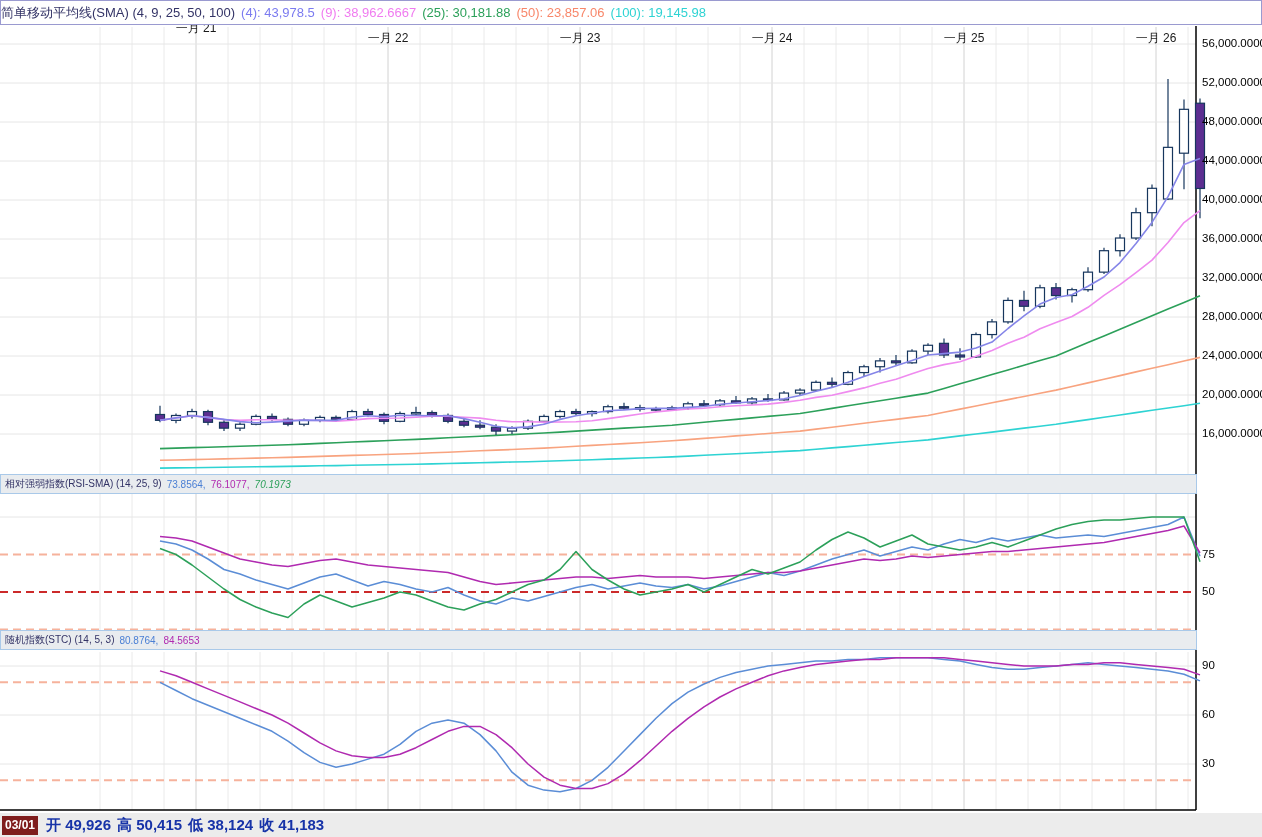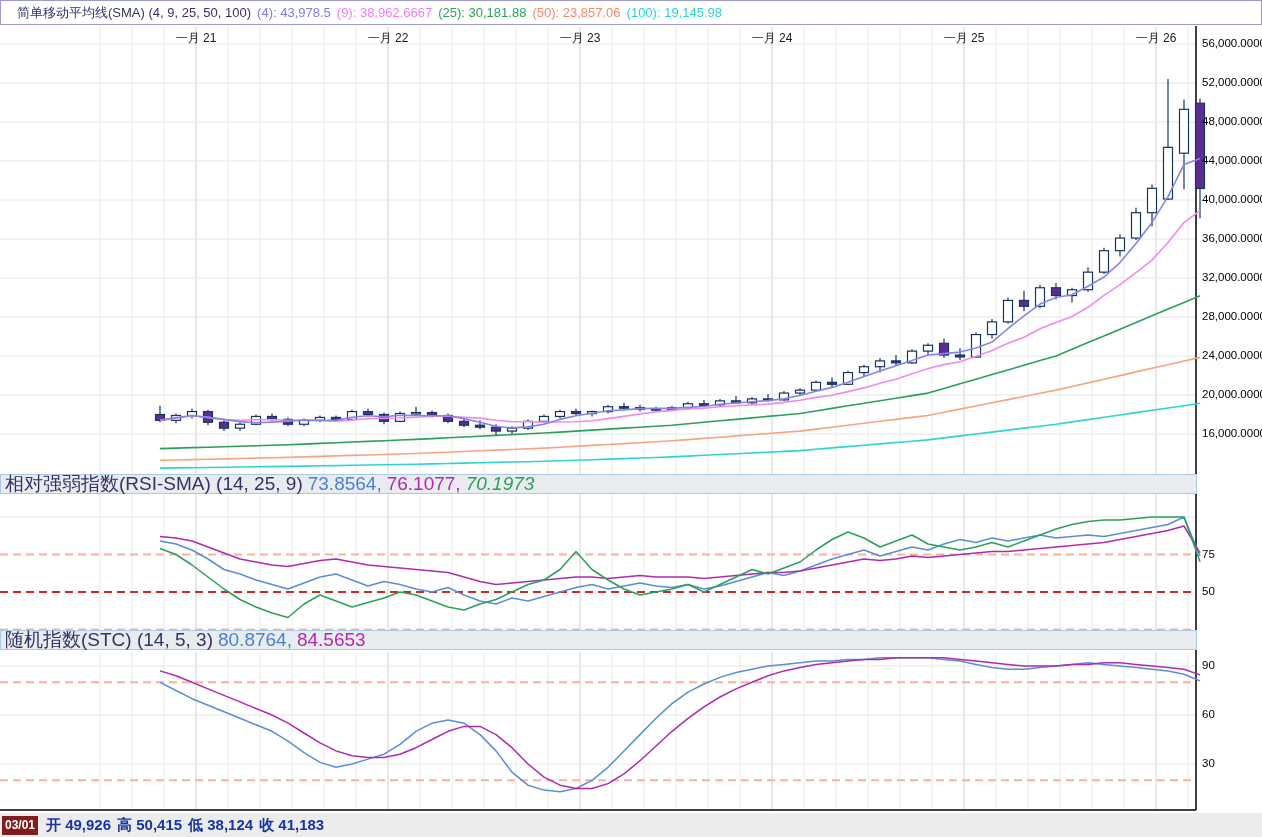--- a/index.html
+++ b/index.html
@@ -2,29 +2,29 @@
 <html><head>
 <meta charset="utf-8">
 <style>
   * { margin:0; padding:0; box-sizing:border-box; }
   html,body { background:#ffffff; font-family:"Liberation Sans", sans-serif; }
   #screen { position:relative; width:1262px; height:837px; background:#ffffff; overflow:hidden; }
   #chart-svg { position:absolute; left:0; top:0; }
   .titlebar {
     position:absolute; left:0; top:0; width:1262px; height:25px;
     background:#ffffff; border:1px solid #9a9ad0;
-    display:flex; align-items:center; padding-left:16px;
+    display:flex; align-items:center; padding-left:0;
     font-size:13px; color:#333366; white-space:nowrap; z-index:5;
   }
   .titlebar .seg { margin-left:6px;margin-top:12px; }
   .panel-header {
     position:absolute; left:0; width:1197px; height:20px;
     background:#e9ecef; border:1px solid #a9c9e9;
     display:flex; align-items:center; padding-left:4px;
-    font-size:19px; color:#333366; white-space:nowrap; z-index:5;
+    font-size:10px; color:#333366; white-space:nowrap; z-index:5;
   }
   .panel-header .seg { margin-left:5px; }
   .xlabel { position:absolute; width:90px; text-align:center; font-size:12px; color:#1a1a1a; z-index:3; }
   .ylabel { position:absolute; left:1202px; width:60px; font-size:11.5px; color:#000000; z-index:3; }
   .status-bar {
     position:absolute; left:0; top:813px; width:1262px; height:24px;
     background:#ececec; display:flex; align-items:center; z-index:5;
   }
   .status-badge {
     margin-left:2px; width:36px; height:19px; background:#7f1d1d; color:#ffffff;
@@ -309,21 +309,21 @@
       <polyline points="160.0,682.3 176.0,690.5 192.0,698.7 208.0,705.2 224.0,711.7 240.0,718.3 256.0,724.8 272.0,731.3 288.0,741.1 304.0,752.6 320.0,762.4 336.0,767.3 352.0,764.0 368.0,759.1 384.0,754.2 400.0,744.4 416.0,731.3 432.0,723.2 448.0,719.9 464.0,723.2 480.0,734.6 496.0,750.9 512.0,772.2 528.0,785.2 544.0,790.1 560.0,791.8 576.0,788.5 592.0,780.3 608.0,767.3 624.0,750.9 640.0,734.6 656.0,718.3 672.0,703.6 688.0,692.1 704.0,684.0 720.0,677.4 736.0,672.5 752.0,669.3 768.0,666.0 784.0,664.4 800.0,662.7 816.0,661.1 832.0,661.1 848.0,659.5 864.0,659.5 880.0,657.8 896.0,657.8 912.0,657.8 928.0,657.8 944.0,659.5 960.0,661.1 976.0,664.4 992.0,667.6 1008.0,669.3 1024.0,669.3 1040.0,667.6 1056.0,666.0 1072.0,664.4 1088.0,662.7 1104.0,664.4 1120.0,666.0 1136.0,667.6 1152.0,669.3 1168.0,670.9 1184.0,674.2 1200.0,680.9" fill="none" stroke="#5b8dd6" stroke-width="1.5" stroke-linejoin="round"></polyline>
       <polyline points="160.0,670.9 176.0,675.8 192.0,682.3 208.0,688.9 224.0,695.4 240.0,701.9 256.0,708.5 272.0,715.0 288.0,723.2 304.0,733.0 320.0,742.8 336.0,750.9 352.0,755.8 368.0,757.5 384.0,757.5 400.0,754.2 416.0,747.7 432.0,739.5 448.0,731.3 464.0,726.4 480.0,726.4 496.0,734.6 512.0,747.7 528.0,764.0 544.0,777.1 560.0,785.2 576.0,788.5 592.0,788.5 608.0,783.6 624.0,773.8 640.0,760.7 656.0,746.0 672.0,731.3 688.0,718.3 704.0,706.8 720.0,697.0 736.0,688.9 752.0,682.3 768.0,675.8 784.0,670.9 800.0,667.6 816.0,664.4 832.0,662.7 848.0,661.1 864.0,659.5 880.0,659.5 896.0,657.8 912.0,657.8 928.0,657.8 944.0,657.8 960.0,659.5 976.0,661.1 992.0,662.7 1008.0,664.4 1024.0,666.0 1040.0,666.0 1056.0,666.0 1072.0,664.4 1088.0,664.4 1104.0,662.7 1120.0,662.7 1136.0,664.4 1152.0,666.0 1168.0,667.6 1184.0,669.3 1200.0,674.9" fill="none" stroke="#b02ab0" stroke-width="1.5" stroke-linejoin="round"></polyline>
     </svg>
 
   <div class="titlebar">
     <span>简单移动平均线(SMA) (4, 9, 25, 50, 100)</span>
     <span id="title-values"><span class="seg" style="color: rgb(123, 123, 240);">(4): 43,978.5</span><span class="seg" style="color: rgb(240, 123, 240);">(9): 38,962.6667</span><span class="seg" style="color: rgb(44, 160, 90);">(25): 30,181.88</span><span class="seg" style="color: rgb(248, 135, 106);">(50): 23,857.06</span><span class="seg" style="color: rgb(46, 211, 211);">(100): 19,145.98</span></span>
   </div>
 
   <div id="xlabels">
-      <div class="xlabel" style="left: 151px; top: 30px;">一月 21</div>
+      <div class="xlabel" style="left: 151px; top: 20px;">一月 21</div>
       <div class="xlabel" style="left: 343px; top: 30px;">一月 22</div>
       <div class="xlabel" style="left: 535px; top: 30px;">一月 23</div>
       <div class="xlabel" style="left: 727px; top: 30px;">一月 24</div>
       <div class="xlabel" style="left: 919px; top: 30px; text-align: center;">一月 25</div>
       <div class="xlabel" style="left: 1111px; top: 30px;">一月 26</div>
     </div>
   <div id="ylabels-main">
       <div class="ylabel" style="top: 37px;">56,000.0000</div>
       <div class="ylabel" style="top: 76px;">52,000.0000</div>
       <div class="ylabel" style="top: 115px;">48,000.0000</div>

